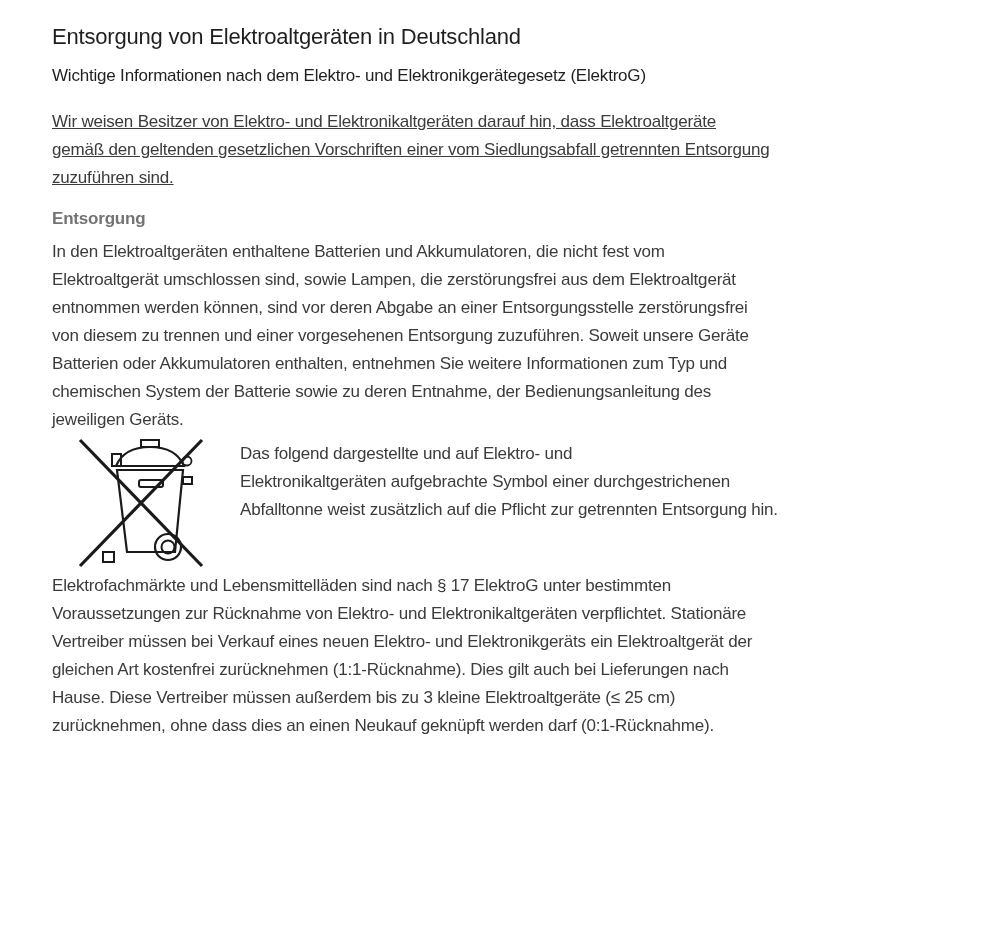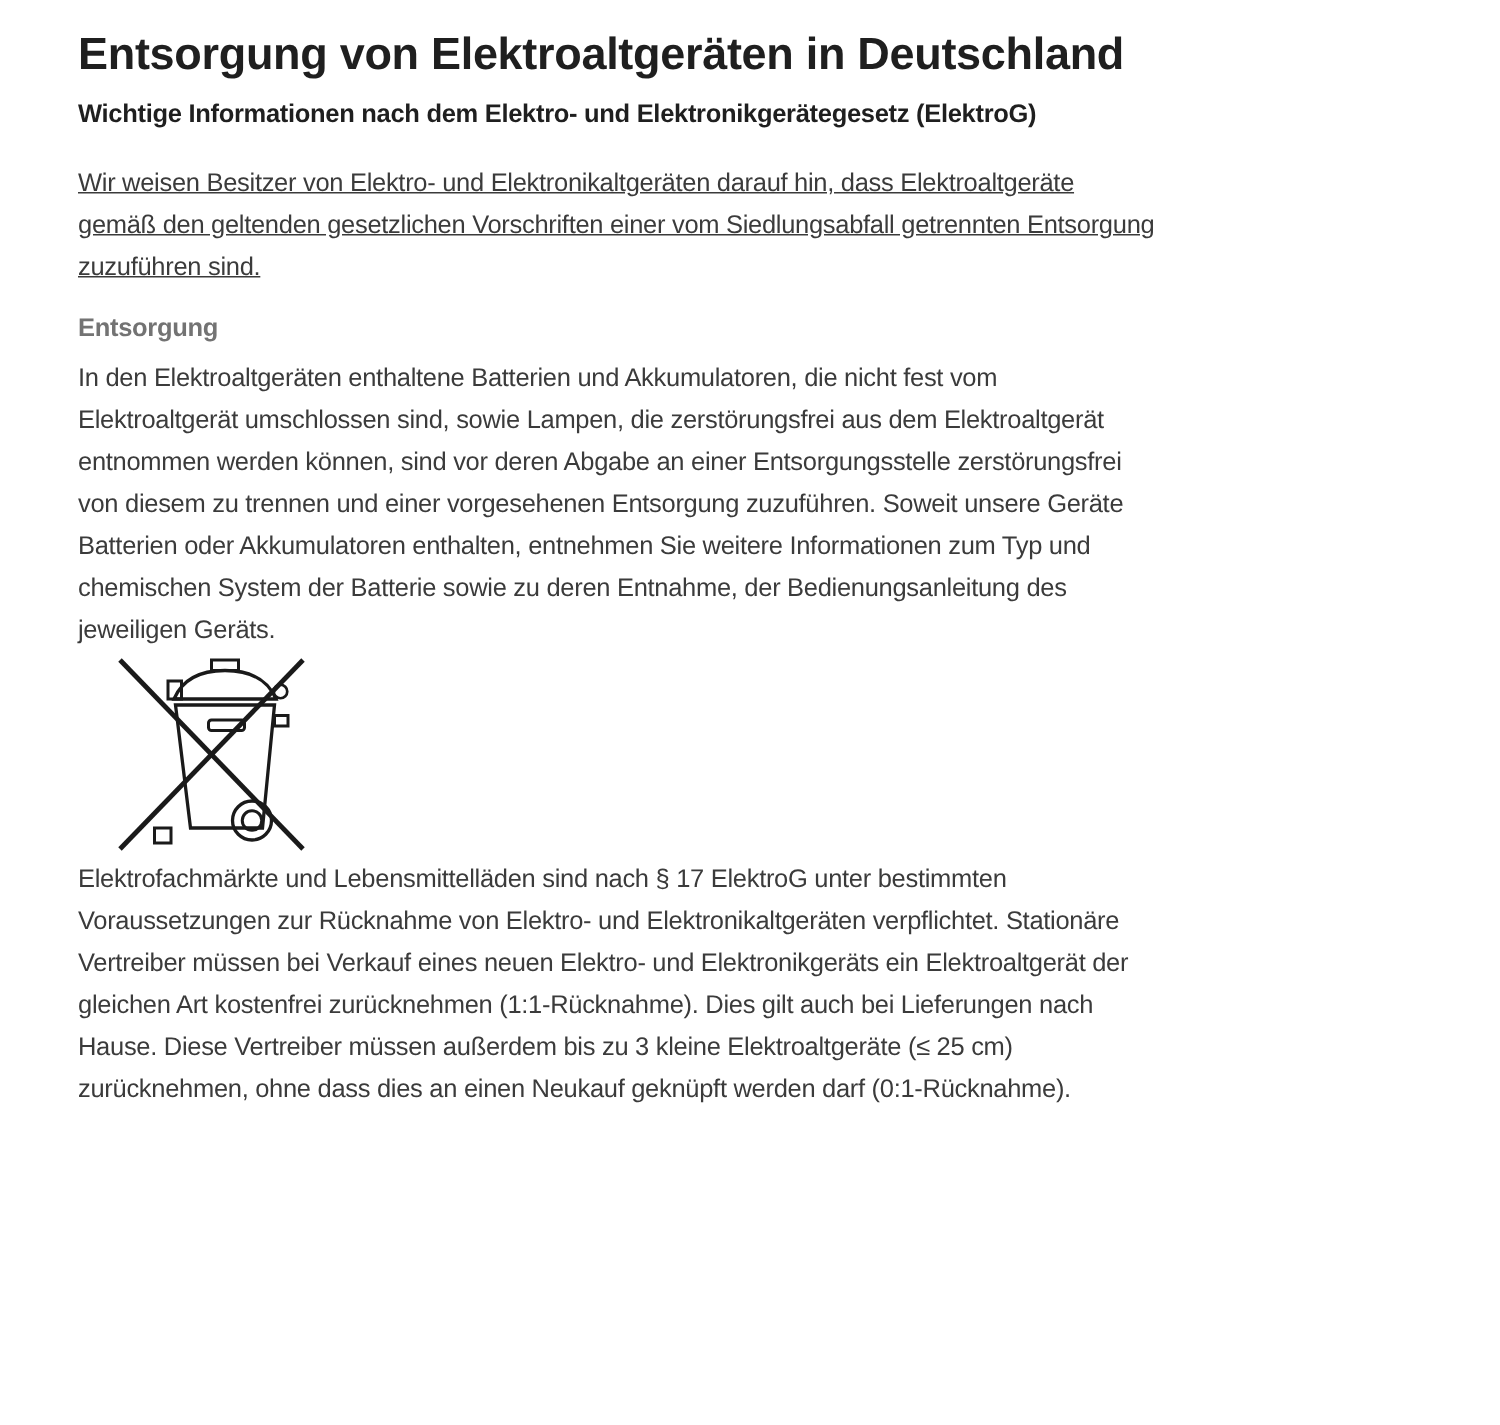--- a/index.html
+++ b/index.html
@@ -12,32 +12,32 @@
     height: 950px;
     font-family: "Liberation Sans", sans-serif;
     color: #3b3b3b;
     overflow: hidden;
   }
   .doc {
     padding: 24px 40px 0 52px;
   }
   .page-title {
     margin: 0 0 16px 0;
-    font-size: 30px;
+    font-size: 22px;
     line-height: 26px;
-    font-weight: bold;
+    font-weight: normal;
     color: #1f1f1f;
     letter-spacing: -0.2px;
     white-space: pre-line;
   }
   .subtitle {
     margin: 0 0 22px 0;
     font-size: 17px;
     line-height: 20px;
-    font-weight: bold;
+    font-weight: normal;
     color: #1f1f1f;
     letter-spacing: -0.2px;
     white-space: pre-line;
   }
   .section-heading {
     margin: 0 0 8px 0;
     font-size: 17px;
     line-height: 22px;
     font-weight: bold;
     color: #737373;
@@ -128,20 +128,23 @@
 
         <circle cx="98" cy="112" r="13" stroke-width="2.2"></circle>
         <circle cx="98" cy="112" r="6.5" stroke-width="2"></circle>
 
         <rect x="33" y="117" width="11" height="10" stroke-width="2"></rect>
 
         <line x1="10" y1="5" x2="132" y2="131" stroke-width="3.2"></line>
         <line x1="132" y1="5" x2="10" y2="131" stroke-width="3.2"></line>
       </svg>
     </div>
+    <p class="para symbol-text">Das folgend dargestellte und auf Elektro- und
+Elektronikaltgeräten aufgebrachte Symbol einer durchgestrichenen
+Abfalltonne weist zusätzlich auf die Pflicht zur getrennten Entsorgung hin.</p>
   </div>
 
 
   <p class="para">Elektrofachmärkte und Lebensmittelläden sind nach § 17 ElektroG unter bestimmten
 Voraussetzungen zur Rücknahme von Elektro- und Elektronikaltgeräten verpflichtet. Stationäre
 Vertreiber müssen bei Verkauf eines neuen Elektro- und Elektronikgeräts ein Elektroaltgerät der
 gleichen Art kostenfrei zurücknehmen (1:1-Rücknahme). Dies gilt auch bei Lieferungen nach
 Hause. Diese Vertreiber müssen außerdem bis zu 3 kleine Elektroaltgeräte (≤ 25 cm)
 zurücknehmen, ohne dass dies an einen Neukauf geknüpft werden darf (0:1-Rücknahme).</p>
 

